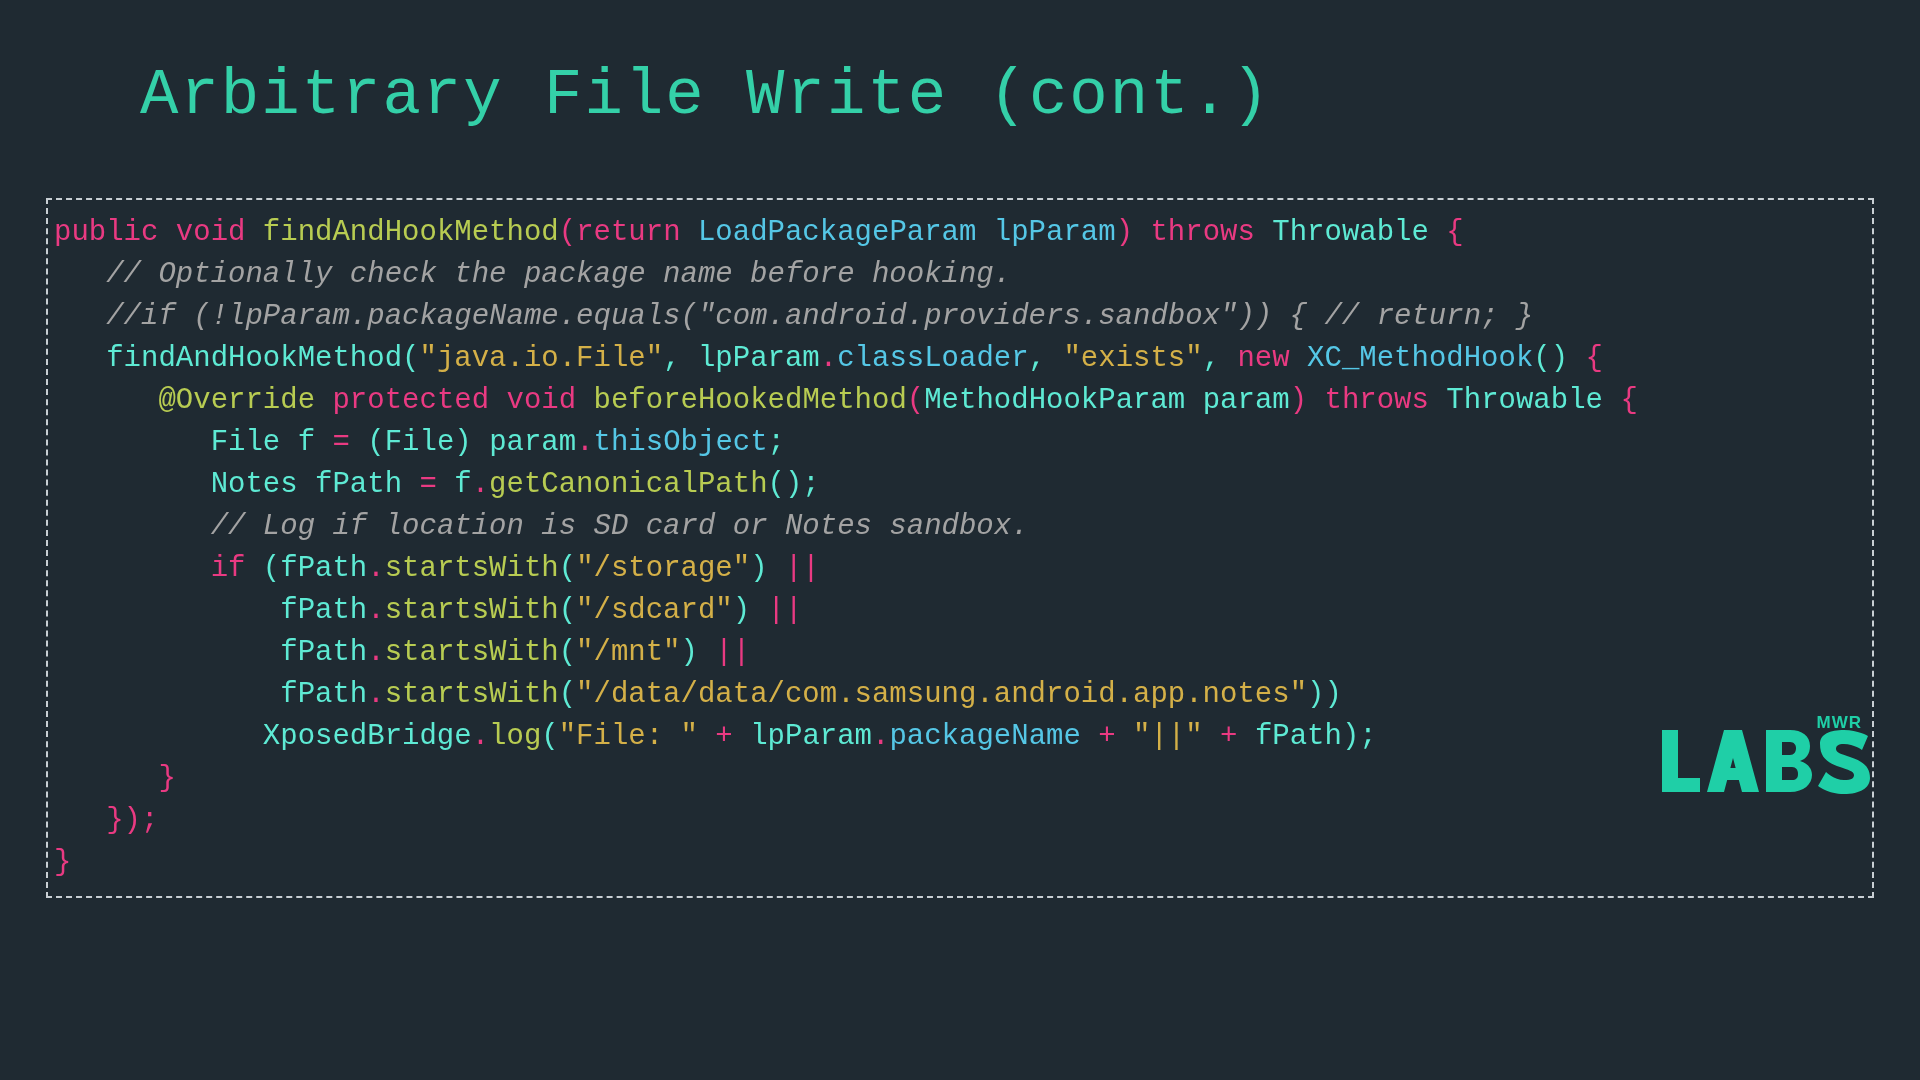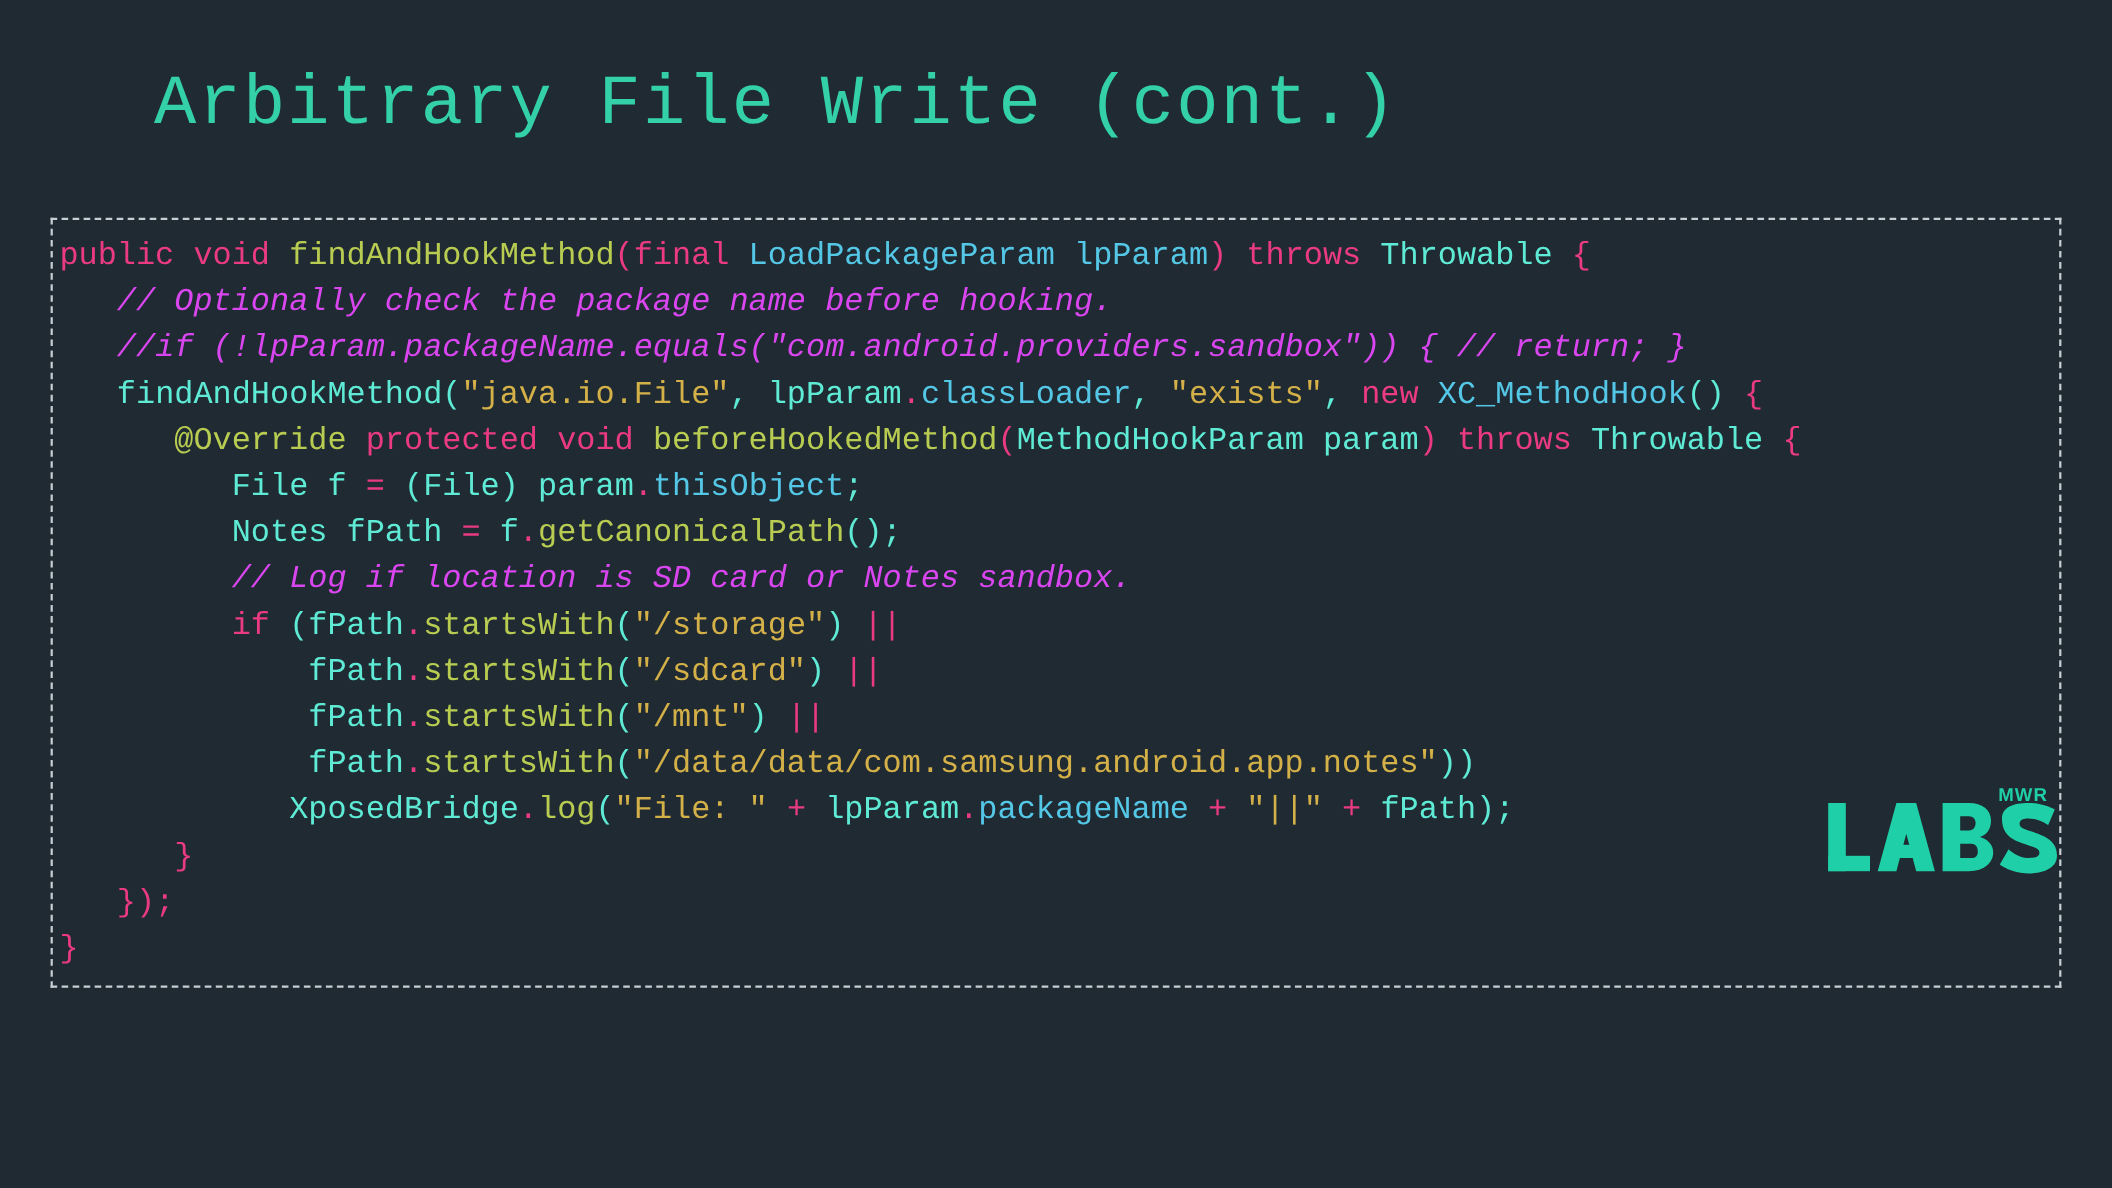--- a/index.html
+++ b/index.html
@@ -41,21 +41,21 @@
     margin: 0;
     font-family: "Consolas", "Courier New", monospace;
     font-size: 29px;
     line-height: 42px;
     color: #e6e9eb;
     white-space: pre;
   }
   .kw   { color: #e93a82; text-align: center; }   
   .type { color: #55c7e6; }   
   .fn   { color: #b8cc52; }   
-  .com  { color: #d946ef; font-style: italic; } 
+  .com  { color: #a3a3a3; font-style: italic; } 
   .str  { color: #d4b048; }   
   .txt  { color: #5eead4; }   
   .brace{ color: #e93a82; }
 
   .logo {
     position: absolute;
     right: 48px;
     bottom: 28px;
     color: #14b8a6;
     text-align: right;
@@ -63,21 +63,21 @@
   .logo svg { display: block; }
 </style>
 </head>
 <body>
 
 <div class="slide">
 
   <div class="title">Arbitrary File Write (cont.)</div>
 
   <div class="code-box">
-<pre><span class="kw">public</span> <span class="kw">void</span> <span class="fn">findAndHookMethod</span><span class="brace">(</span><span class="kw">final</span> <span class="type">LoadPackageParam</span> <span class="type">lpParam</span><span class="brace">)</span> <span class="kw">throws</span> <span class="txt">Throwable</span> <span class="brace">{</span>
+<pre><span class="kw">public</span> <span class="kw">void</span> <span class="fn">findAndHookMethod</span><span class="brace">(</span><span class="kw">return</span> <span class="type">LoadPackageParam</span> <span class="type">lpParam</span><span class="brace">)</span> <span class="kw">throws</span> <span class="txt">Throwable</span> <span class="brace">{</span>
    <span class="com">// Optionally check the package name before hooking.</span>
    <span class="com">//if (!lpParam.packageName.equals("com.android.providers.sandbox")) { // return; }</span>
    <span class="txt">findAndHookMethod</span><span class="txt">(</span><span class="str">"java.io.File"</span><span class="txt">, lpParam</span><span class="kw">.</span><span class="type">classLoader</span><span class="txt">, </span><span class="str">"exists"</span><span class="txt">, </span><span class="kw">new</span> <span class="type">XC_MethodHook</span><span class="txt">()</span> <span class="brace">{</span>
       <span class="fn">@Override</span> <span class="kw">protected</span> <span class="kw">void</span> <span class="fn">beforeHookedMethod</span><span class="brace">(</span><span class="txt">MethodHookParam</span> <span class="txt">param</span><span class="brace">)</span> <span class="kw">throws</span> <span class="txt">Throwable</span> <span class="brace">{</span>
          <span class="txt">File</span> <span class="txt">f</span> <span class="kw">=</span> <span class="txt">(</span><span class="txt">File</span><span class="txt">)</span> <span class="txt">param</span><span class="kw">.</span><span class="type">thisObject</span><span class="txt">;</span>
          <span class="txt">Notes</span> <span class="txt">fPath</span> <span class="kw">=</span> <span class="txt">f</span><span class="kw">.</span><span class="fn">getCanonicalPath</span><span class="txt">();</span>
          <span class="com">// Log if location is SD card or Notes sandbox.</span>
          <span class="kw">if</span> <span class="txt">(fPath</span><span class="kw">.</span><span class="fn">startsWith</span><span class="txt">(</span><span class="str">"/storage"</span><span class="txt">)</span> <span class="kw">||</span>
              <span class="txt">fPath</span><span class="kw">.</span><span class="fn">startsWith</span><span class="txt">(</span><span class="str">"/sdcard"</span><span class="txt">)</span> <span class="kw">||</span>
              <span class="txt">fPath</span><span class="kw">.</span><span class="fn">startsWith</span><span class="txt">(</span><span class="str">"/mnt"</span><span class="txt">)</span> <span class="kw">||</span>

